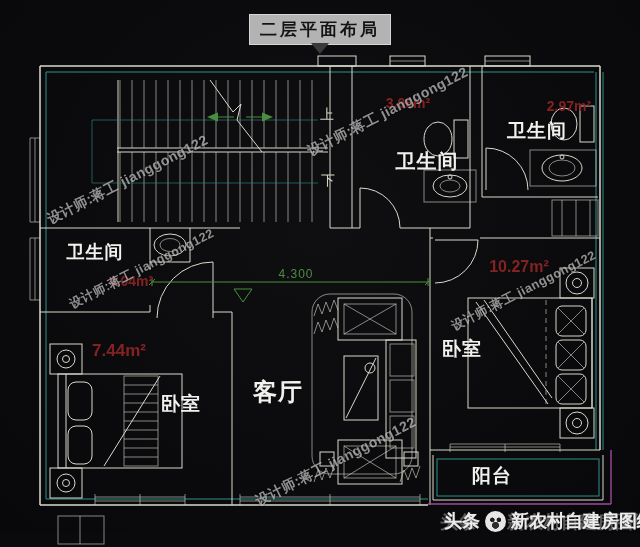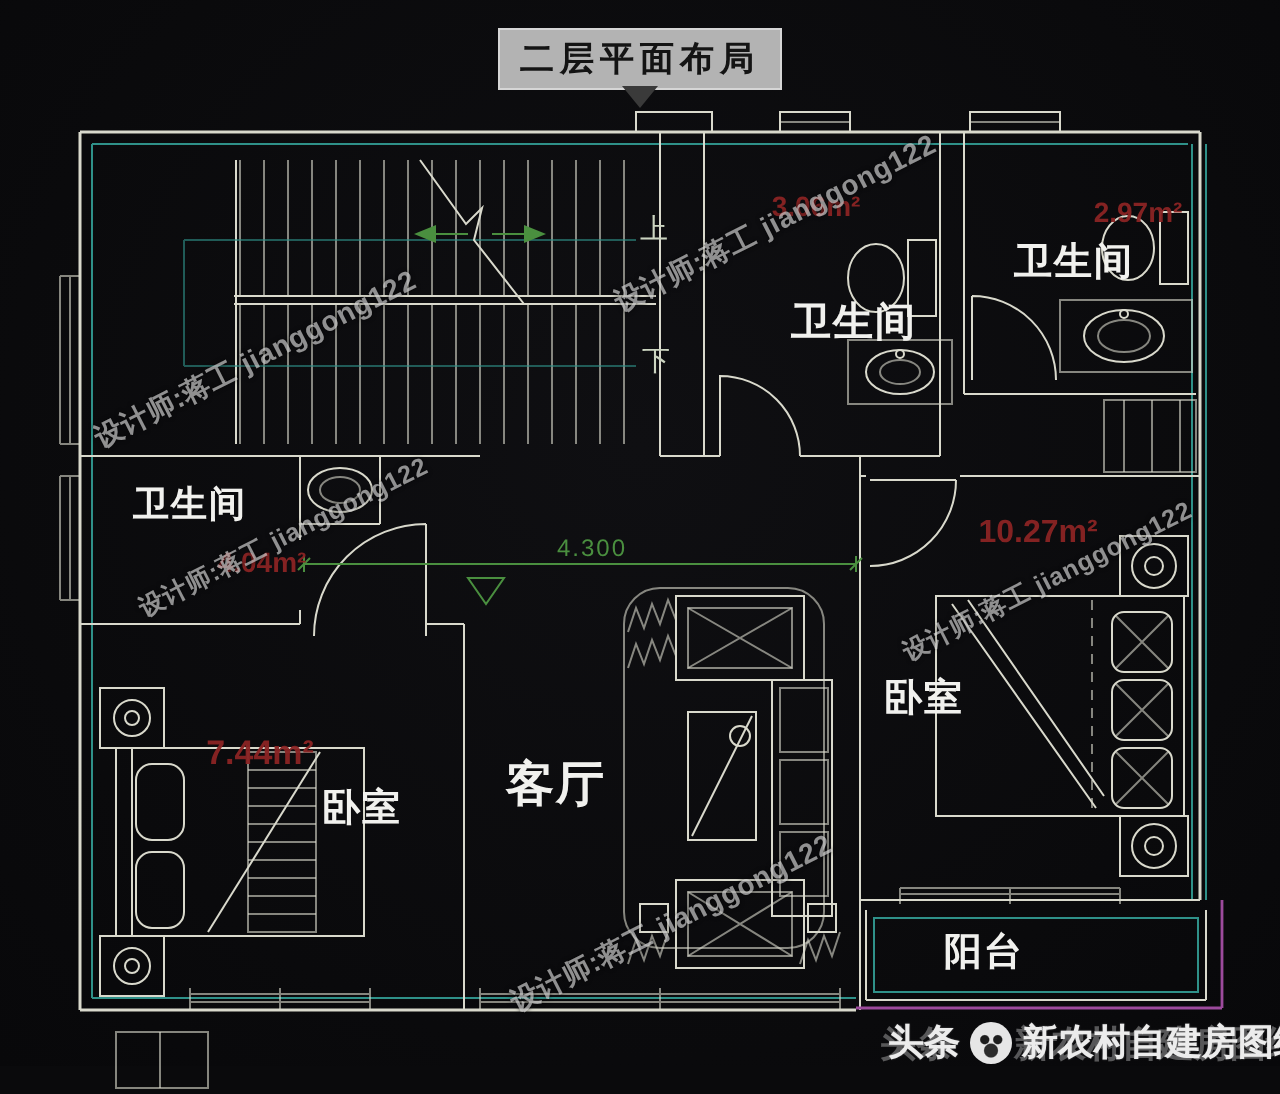--- a/index.html
+++ b/index.html
@@ -224,21 +224,21 @@
   <div class="lbl" style="left:537px;top:131px;font-size:19px;">卫生间</div>
   <div class="lbl" style="left:95px;top:252px;font-size:18px;">卫生间</div>
   <div class="lbl" style="left:181px;top:404px;font-size:19px;">卧室</div>
   <div class="lbl" style="left:278px;top:392px;font-size:24px;">客厅</div>
   <div class="lbl" style="left:462px;top:349px;font-size:19px;">卧室</div>
   <div class="lbl" style="left:492px;top:476px;font-size:19px;font-family:Liberation Serif, serif;">阳台</div>
 
   <div class="area" style="left:408px;top:103px;font-size:14px;">3.06m²</div>
   <div class="area" style="left:523px;top:106px;font-size:14px;margin-left:46px;">2.97m²</div>
   <div class="area" style="left:131px;top:281px;font-size:14px;">4.04m²</div>
-  <div class="area" style="left:130px;top:351px;font-size:17px;margin-top:26px;">7.44m²</div>
+  <div class="area" style="left:119px;top:351px;font-size:17px;">7.44m²</div>
   <div class="area" style="left:519px;top:267px;font-size:16px;">10.27m²</div>
 
   <div class="stairlbl" style="left:327px;top:115px;">上</div>
   <div class="stairlbl" style="left:328px;top:181px;">下</div>
 
   <div class="dim" style="left:296px;top:274px;">4.300</div>
 
   <div class="wm" style="left:128px;top:180px;">设计师:蒋工 jianggong122</div>
   <div class="wm" style="left:388px;top:112px;">设计师:蒋工 jianggong122</div>
   <div class="wm small" style="left:142px;top:269px;">设计师:蒋工 jianggong122</div>

